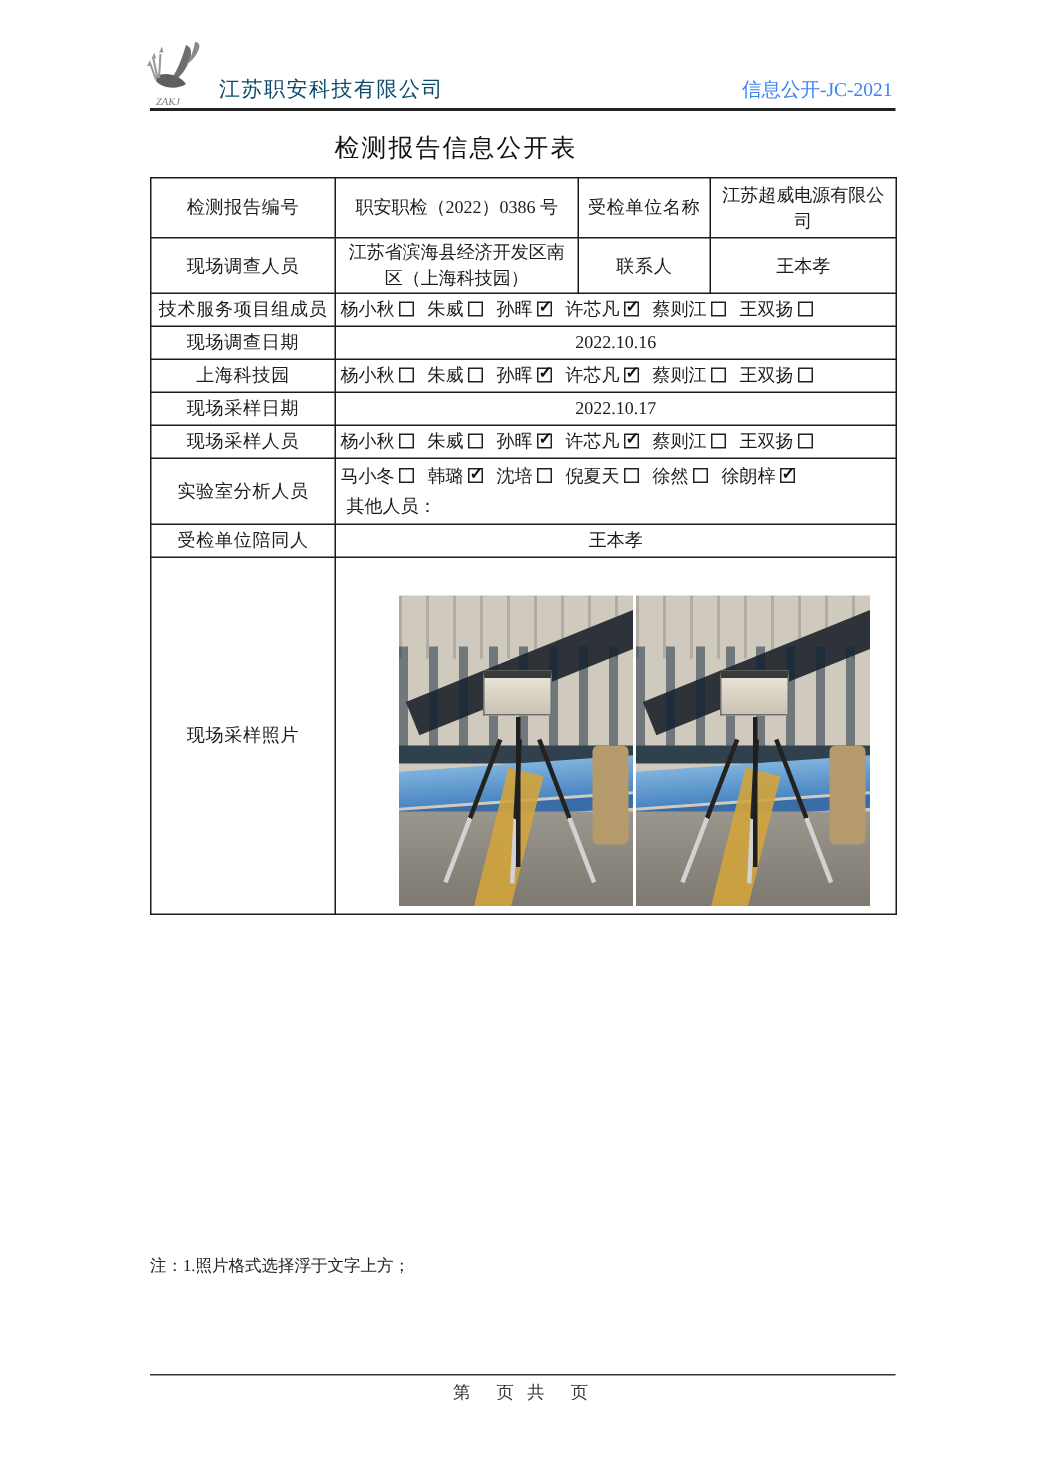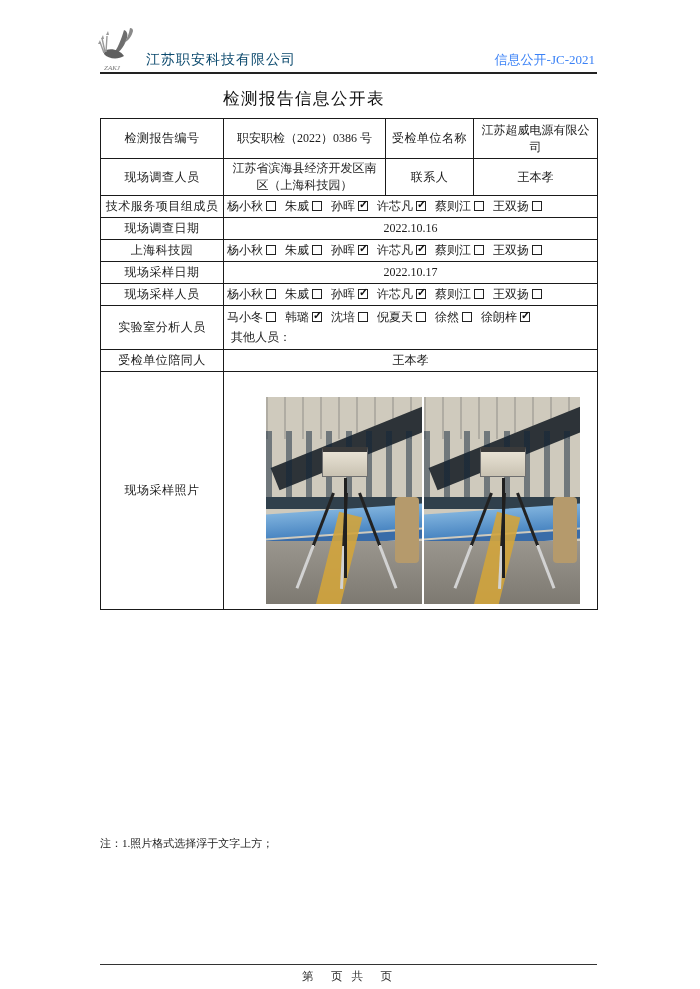--- a/index.html
+++ b/index.html
@@ -94,21 +94,21 @@
   .p2-box { position:absolute; left:56px; top:50px; width:46px; height:30px;
       background:linear-gradient(#e8e2d4,#c9c2b2); border:1px solid #6f6f6f; border-top:5px solid #3a3a3a; }
   .p2-pole { position:absolute; left:78px; top:81px; width:3px; height:100px; background:#1f1f1f; }
   .p2-leg { position:absolute; top:96px; width:3px; height:102px; background:linear-gradient(#222 55%,#d2d2d2 55%); transform-origin:top center; }
   .p2-leg.l1 { left:66px; transform:rotate(21deg); }
   .p2-leg.l2 { left:92px; transform:rotate(-21deg); }
   .p2-leg.l3 { left:79px; height:96px; transform:rotate(3deg); }
 
   
   .doc-note { position:absolute; top:836px; left:100px; font-size:11px; color:#222; }
-  .doc-footer { position:absolute; top:916px; left:100px; width:497px; border-top:1.5px solid #333; text-align:center; padding-top:4px; font-size:11.5px; letter-spacing:3px; color:#333;margin-top:48px; }
+  .doc-footer { position:absolute; top:916px; left:100px; width:497px; border-top:1.5px solid #333; text-align:center; padding-top:4px; font-size:11.5px; letter-spacing:3px; color:#333; }
 </style>
 </head>
 <body>
 
 <div class="page">
 
   <div class="doc-header">
     <svg class="logo" viewBox="0 0 52 48">
       <path d="M30 4 C27 14 24 22 18 30 C24 28 30 22 33 12 C34 8 33 5 30 4 Z" fill="#6e6e6e"></path>
       <path d="M36 2 C35 8 33 13 30 17 C34 15 38 10 39 5 C39 3 38 2 36 2 Z" fill="#8a8a8a"></path>

